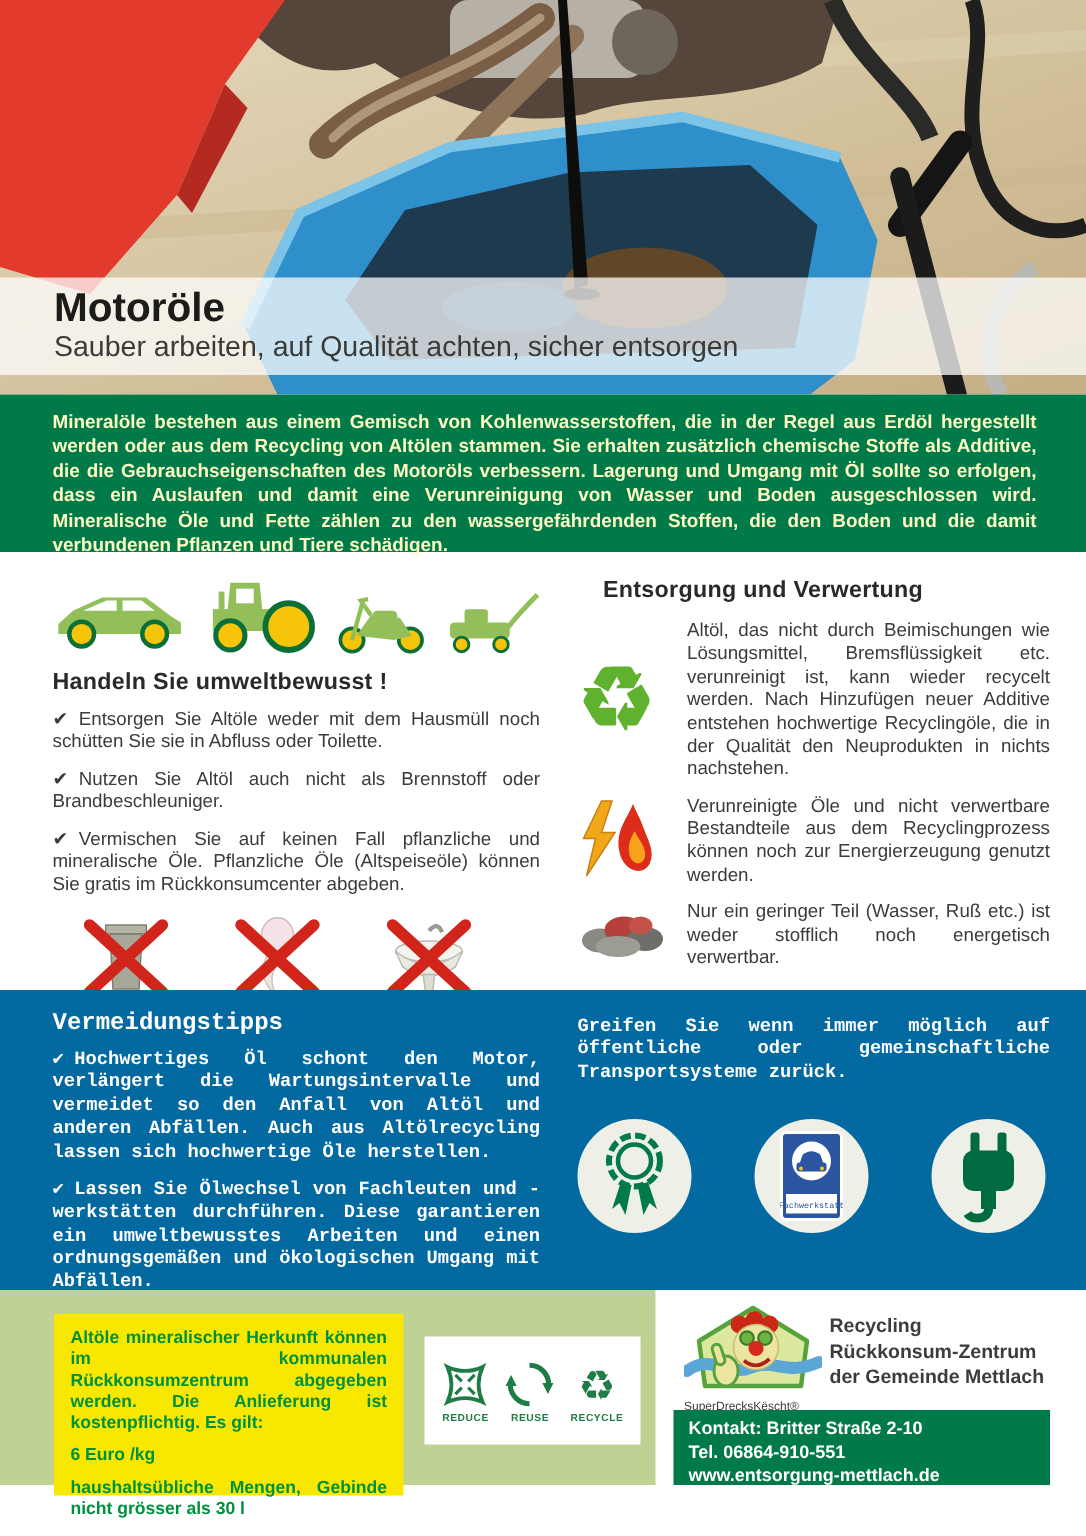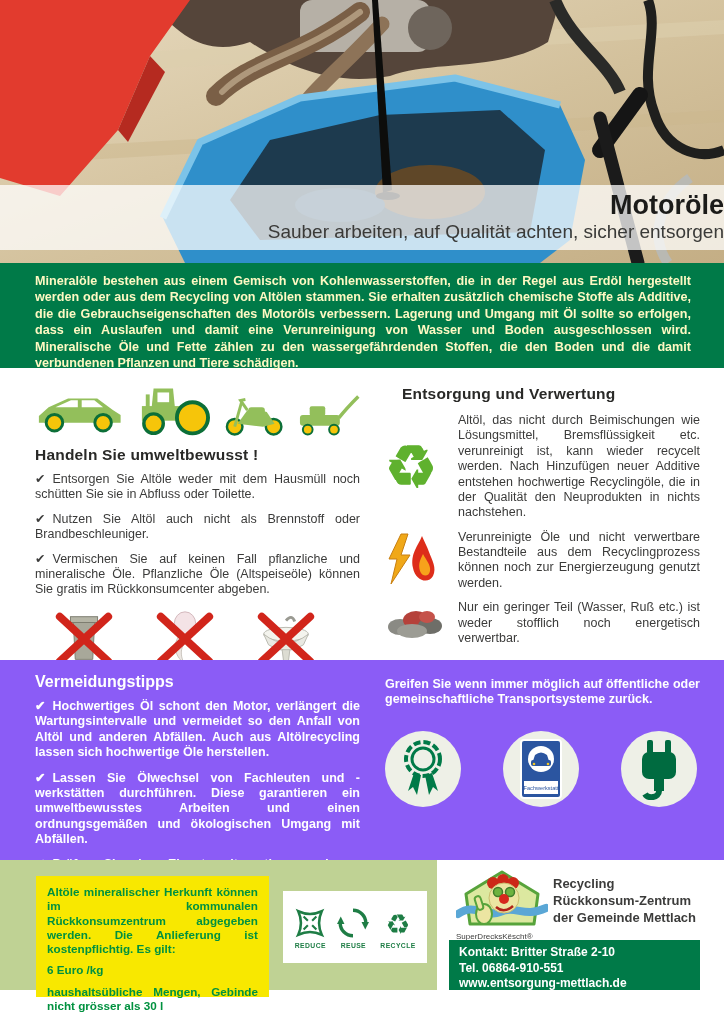--- a/index.html
+++ b/index.html
@@ -2,21 +2,21 @@
 <html><head>
 <meta charset="utf-8">
 <style>
   * { margin:0; padding:0; box-sizing:border-box; }
   html,body { background:#ffffff; }
   .page { position:relative; width:724px; height:1024px; background:#ffffff;
           font-family:"Liberation Sans", sans-serif; overflow:hidden; }
   .abs { position:absolute; }
 
   
-  .hero { left:0; top:0; width:724px; height:263px; overflow:hidden;text-align:right; }
+  .hero { left:0; top:0; width:724px; height:263px; overflow:hidden; }
   .title-band { left:0; top:185px; width:724px; height:65px;
                 background:rgba(255,255,255,0.74); padding:5px 0 0 36px; }
   .page-title { font-size:27px; font-weight:700; color:#1b1b19; line-height:1.12; }
   .page-subtitle { font-size:19px; font-weight:400; color:#3a3a38; margin-top:1px; }
 
   
   .intro { left:0; top:263px; width:724px; height:105px; background:#007a48;
            color:#fef9c3; font-weight:700; font-size:12.6px; line-height:1.31;
            padding:10px 33px 0 35px; text-align:justify; }
 
@@ -29,21 +29,21 @@
   .bullet { font-size:12.5px; color:#3b3b3a; line-height:1.23; text-align:justify; margin:0 0 9px; }
   .bullet .check { margin-right:7px; }
   .banned-row { display:flex; justify-content:space-between; width:272px; margin:8px 0 0 14px; }
   .mid-right .sec-heading { margin:17px 17px 10px; }
   .d-row { display:flex; align-items:center; margin-bottom:9px; }
   .d-icon { width:73px; flex:0 0 73px; display:flex; justify-content:flex-start; }
   .d-text { flex:1; font-size:12.5px; color:#3b3b3a; line-height:1.23; text-align:justify; }
   .recycle-glyph { font-size:58px; line-height:1; color:#5fb12e; font-weight:700; }
 
   
-  .tips { left:0; top:660px; width:724px; height:200px; background:#8b5cf6; color:#fff; }
+  .tips { left:0; top:660px; width:724px; height:200px; background:#0369a1; color:#fff;font-family:Liberation Mono, monospace; }
   .tips-left  { left:35px; top:13px; width:325px; }
   .tips-right { left:385px; top:15px; width:315px; }
   .tips-heading { font-size:16px; font-weight:700; margin-bottom:8px; }
   .tips .bullet { color:#ffffff; font-weight:700; margin-bottom:10px; }
   .tips-right .bullet { margin-top:2px; }
   .circles { display:flex; justify-content:space-between; width:312px; margin-top:23px; }
   .circle { width:76px; height:76px; border-radius:50%; background:#eef0e7;
             display:flex; align-items:center; justify-content:center; }
 
   

